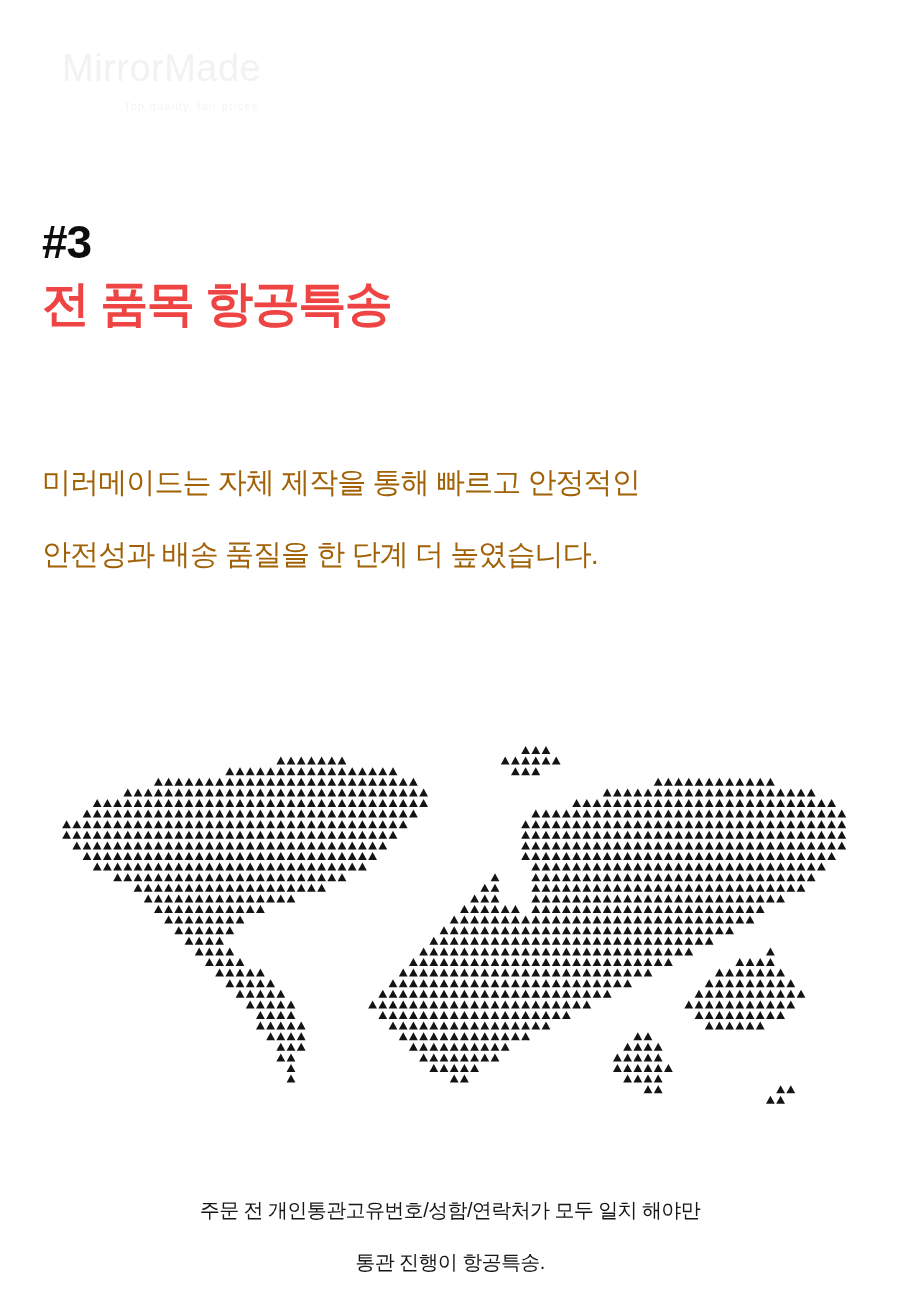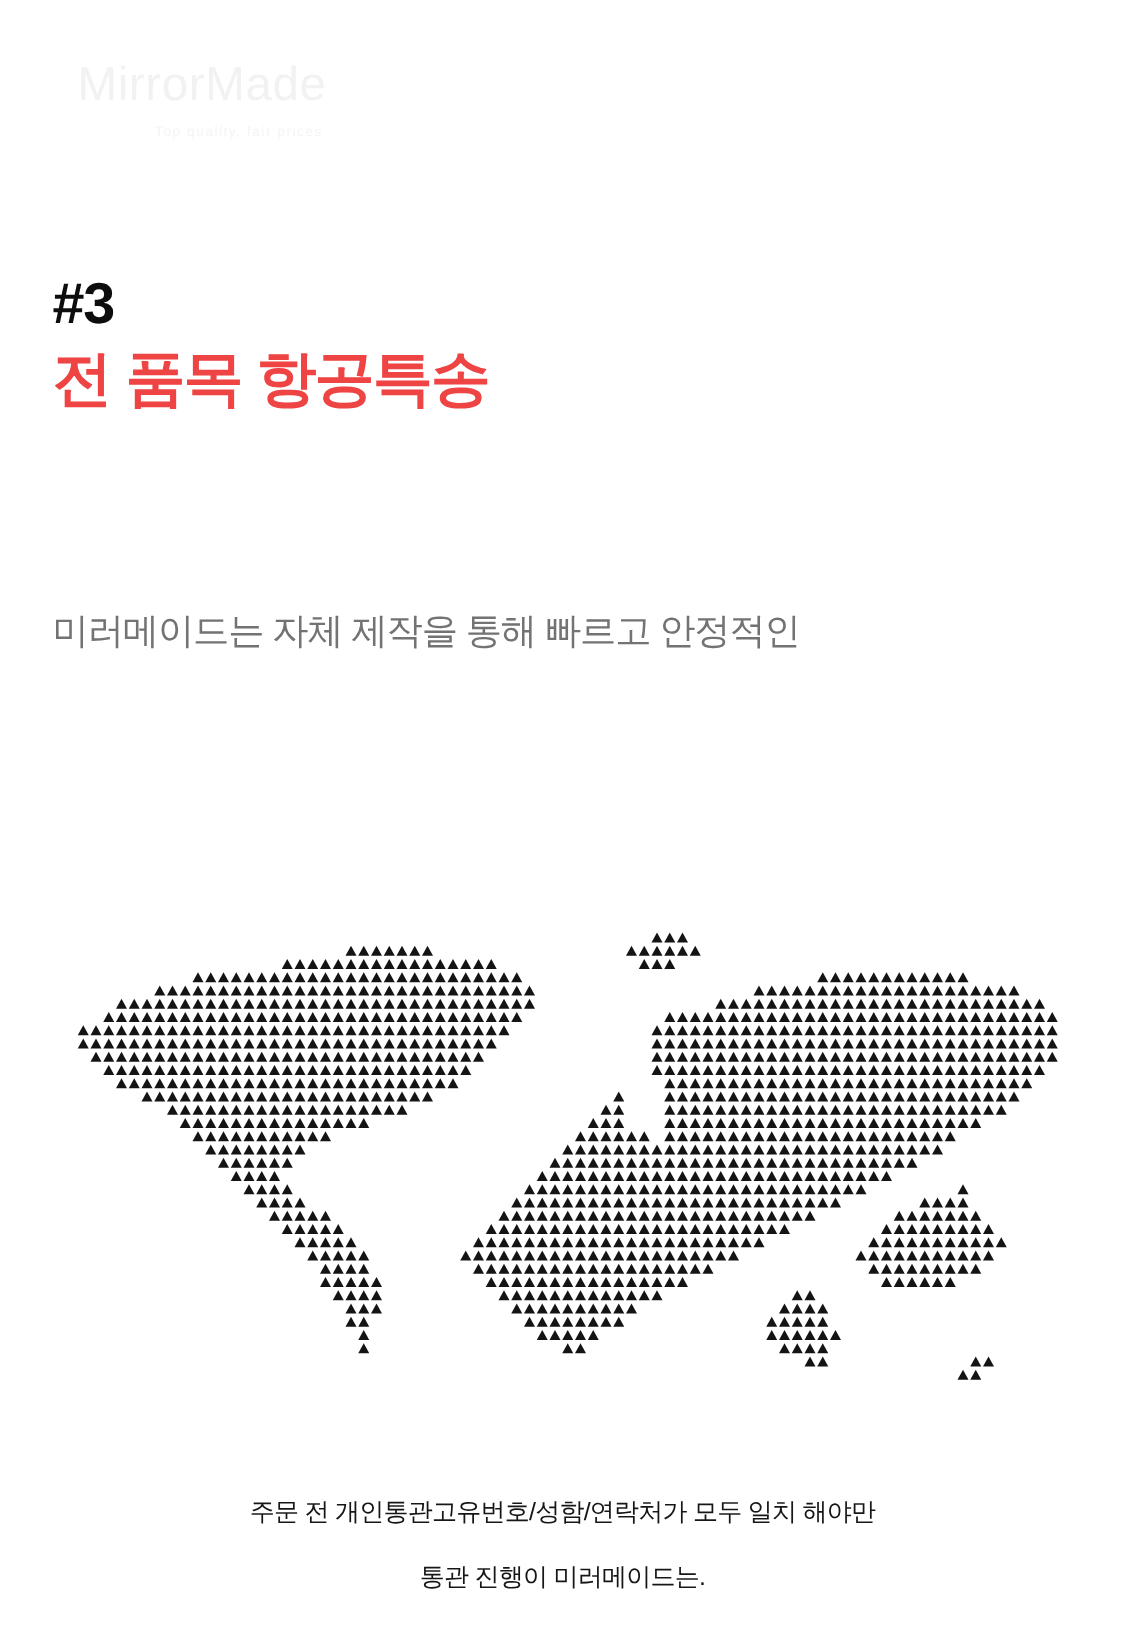--- a/index.html
+++ b/index.html
@@ -74,24 +74,23 @@
     position: absolute;
     left: 42px;
     top: 468px;
     width: 830px;
   }
   .body-line {
     font-size: 29px;
     font-weight: 500;
     line-height: 1.0;
     letter-spacing: -0.9px;
-    color: #737373;
+    color: #a16207;
     margin-bottom: 43px;
     white-space: nowrap;
-    margin-top: 23px;
   }
   .body-line:last-child { margin-bottom: 0; }
 
   
   .map-wrap {
     position: absolute;
     left: 50px;
     top: 740px;
     width: 800px;
     height: 420px;
@@ -126,20 +125,21 @@
     <div class="watermark-sub">Top quality, fair prices</div>
   </div>
 
   <div class="heading">
     <div class="heading-number">#3</div>
     <div class="heading-title">전 품목 항공특송</div>
   </div>
 
   <div class="body-copy">
     <div class="body-line">미러메이드는 자체 제작을 통해 빠르고 안정적인</div>
+    <div class="body-line">안전성과 배송 품질을 한 단계 더 높였습니다.</div>
   </div>
 
   <div class="map-wrap">
     <svg class="map-svg" viewBox="0 0 800 420" xmlns="http://www.w3.org/2000/svg">
       <defs>
         <g id="tri">
             <polygon points="0,8 4.6,0 9.2,8" fill="#141414"></polygon>
           </g>
       </defs>
       <g id="map-dots">
@@ -1341,16 +1341,16 @@
           <polygon points="726.2,353.2 730.6,345.2 735.0,353.2" fill="#141414"></polygon>
           <polygon points="736.4,353.2 740.8,345.2 745.2,353.2" fill="#141414"></polygon>
           <polygon points="716.0,363.8 720.4,355.8 724.8,363.8" fill="#141414"></polygon>
           <polygon points="726.2,363.8 730.6,355.8 735.0,363.8" fill="#141414"></polygon>
         </g>
     </svg>
   </div>
 
   <div class="footer-note">
     <div class="footer-line">주문 전 개인통관고유번호/성함/연락처가 모두 일치 해야만</div>
-    <div class="footer-line">통관 진행이 미러메이드는.</div>
+    <div class="footer-line">통관 진행이 항공특송.</div>
   </div>
 
 </div>
 
 </body></html>

